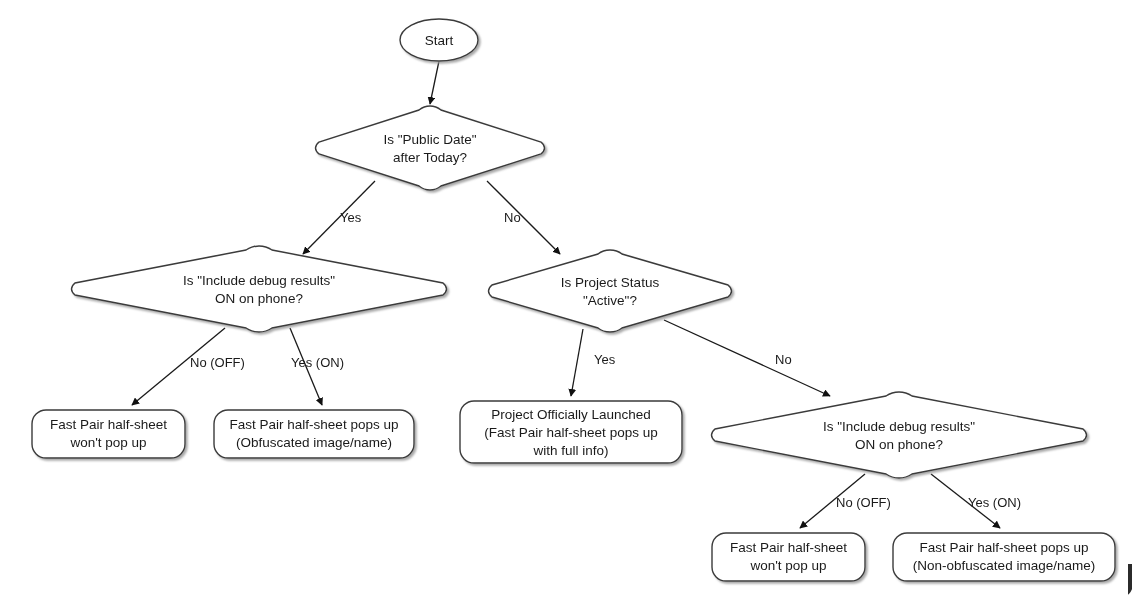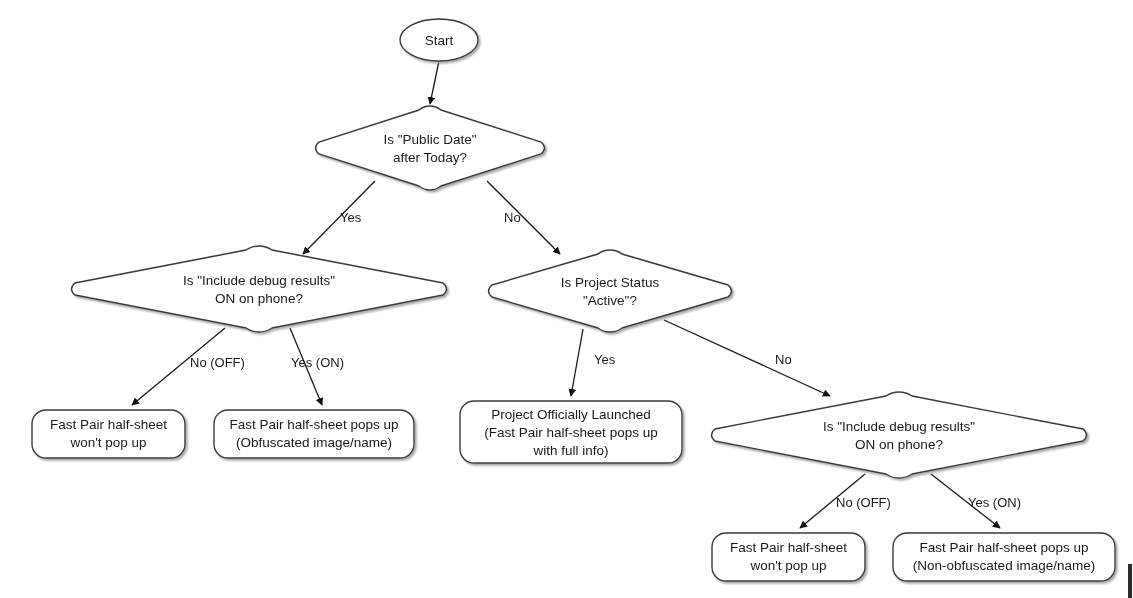--- a/index.html
+++ b/index.html
@@ -7,20 +7,21 @@
     padding: 0;
     background: #ffffff;
   }
   #canvas {
     position: relative;
     width: 1133px;
     height: 598px;
     background: #ffffff;
     font-family: "Liberation Sans", sans-serif;
     overflow: hidden;
+    border-radius: 14px;
   }
   #flow-svg {
     position: absolute;
     left: 0;
     top: 0;
     width: 1133px;
     height: 598px;
   }
   .node-shape {
     fill: #ffffff;

